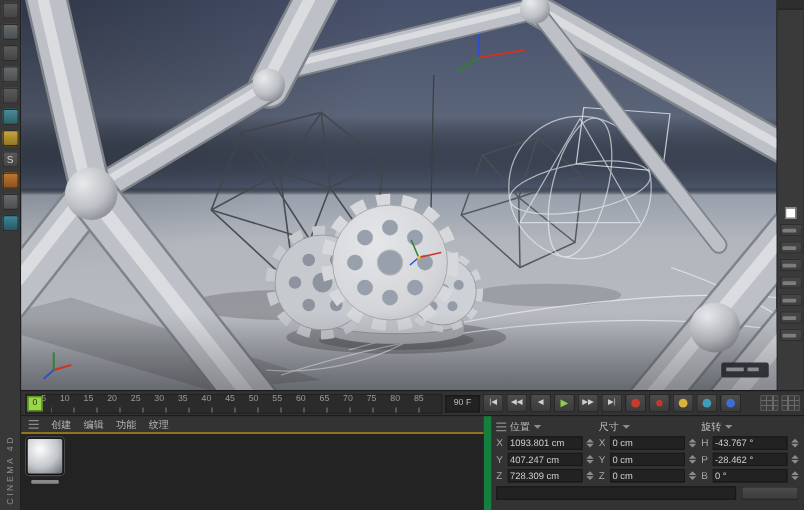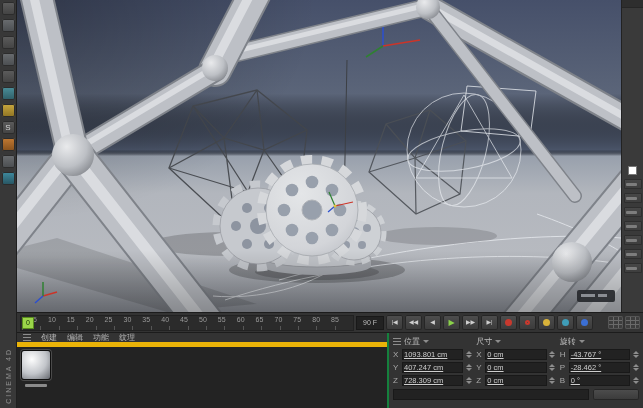--- a/index.html
+++ b/index.html
@@ -65,44 +65,44 @@
   .dot.blue   { background:#3b6fd4; }
   .tl-spacer { flex:1; }
   .grid-btn { width:15px; height:13px; border-radius:2px; flex:0 0 auto;
               background:#3d3d3d; box-shadow:inset 0 0 0 1px #555;
               background-image:repeating-linear-gradient(90deg,#6a6a6a 0 1px,transparent 1px 5px),
                                repeating-linear-gradient(0deg,#6a6a6a 0 1px,transparent 1px 4px); }
 
   
   .bottom { height:76px; display:flex; border-top:1px solid #1c1c1c; }
   .mat-panel { width:370px; display:flex; flex-direction:column; background:#282828; }
-  .panel-menu { height:14px; background:#333; border-bottom:5px solid #eab308; display:flex;
+  .panel-menu { height:14px; background:#333; border-bottom:1px solid #eab308; display:flex;
                 align-items:center; gap:10px; padding:0 6px; font-size:8px; color:#b5b5b5; }
   .mini-menu-icon { width:8px; height:7px; border-top:1px solid #8d8d8d; border-bottom:1px solid #8d8d8d;
                     position:relative; flex:0 0 auto; }
   .mini-menu-icon::after { content:""; position:absolute; left:0; right:0; top:2px; height:1px; background:#8d8d8d; }
   .mat-body { flex:1; position:relative; background:#232323; }
   .mat-thumb { position:absolute; left:4px; top:3px; width:30px; height:30px; border-radius:3px;
                border:1px solid #101010; box-shadow:0 0 0 1px #4a4a4a;
                background:radial-gradient(circle at 35% 30%, #fdfdfd, #c2c5ca 55%, #6f7278 95%); }
   .mat-name { position:absolute; left:8px; top:37px; width:22px; height:3px; background:#8a8a8a; border-radius:1px; }
 
-  .coord-panel { flex:1; background:#333; border-left:2px solid #15803d; padding:2px 4px 0 4px;
+  .coord-panel { flex:1; background:#333; border-left:6px solid #15803d; padding:2px 4px 0 4px;
                  display:flex; flex-direction:column; font-size:8px; }
   .coord-head, .crow { display:grid; grid-template-columns:1fr 1fr 1fr; gap:4px; }
   .coord-head { height:12px; align-items:center; color:#c0c0c0; }
   .chead { display:flex; align-items:center; gap:3px; }
   .chev { width:0; height:0; border-left:3px solid transparent; border-right:3px solid transparent;
           border-top:3px solid #8d8d8d; }
   .crow { margin-top:2px; }
   .cell { display:flex; align-items:center; gap:2px; }
   .clabel { width:7px; color:#a8a8a8; flex:0 0 auto; }
   .cfield { flex:1; height:11px; background:#222; box-shadow:inset 0 0 0 1px #191919;
             color:#cfcfcf; font-size:7.5px; line-height:11px; padding:0 2px;
-            white-space:nowrap; overflow:hidden;text-decoration:underline; }
+            white-space:nowrap; overflow:hidden; }
   .spin { width:7px; height:11px; display:flex; flex-direction:column; align-items:center;
           justify-content:center; gap:1px; flex:0 0 auto; }
   .spin b { width:0; height:0; border-left:3px solid transparent; border-right:3px solid transparent; }
   .spin .up { border-bottom:3px solid #8d8d8d; } .spin .dn { border-top:3px solid #8d8d8d; }
   .coord-foot { margin-top:3px; display:flex; gap:4px; align-items:center; }
   .foot-field { flex:1; height:11px; background:#222; box-shadow:inset 0 0 0 1px #191919; }
   .foot-btn { width:46px; height:11px; border-radius:2px; background:linear-gradient(#4e4e4e,#3a3a3a);
               box-shadow:inset 0 0 0 1px #262626; }
 </style>
 </head>

